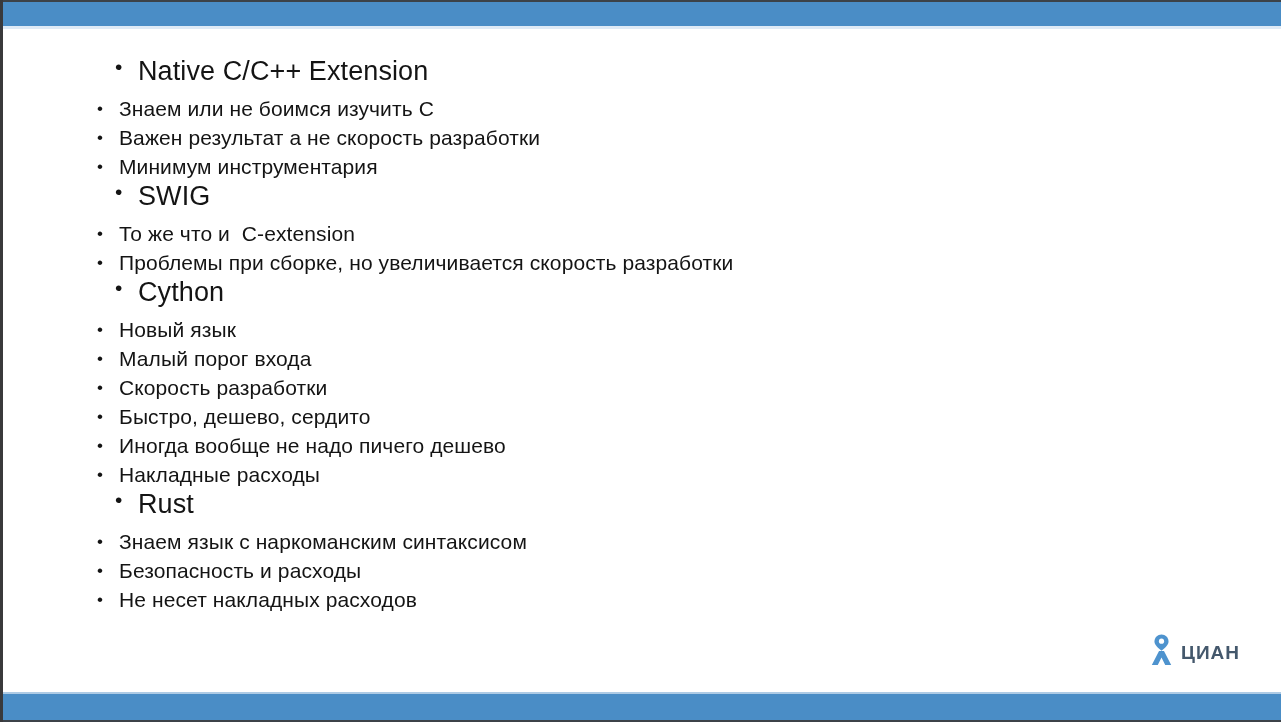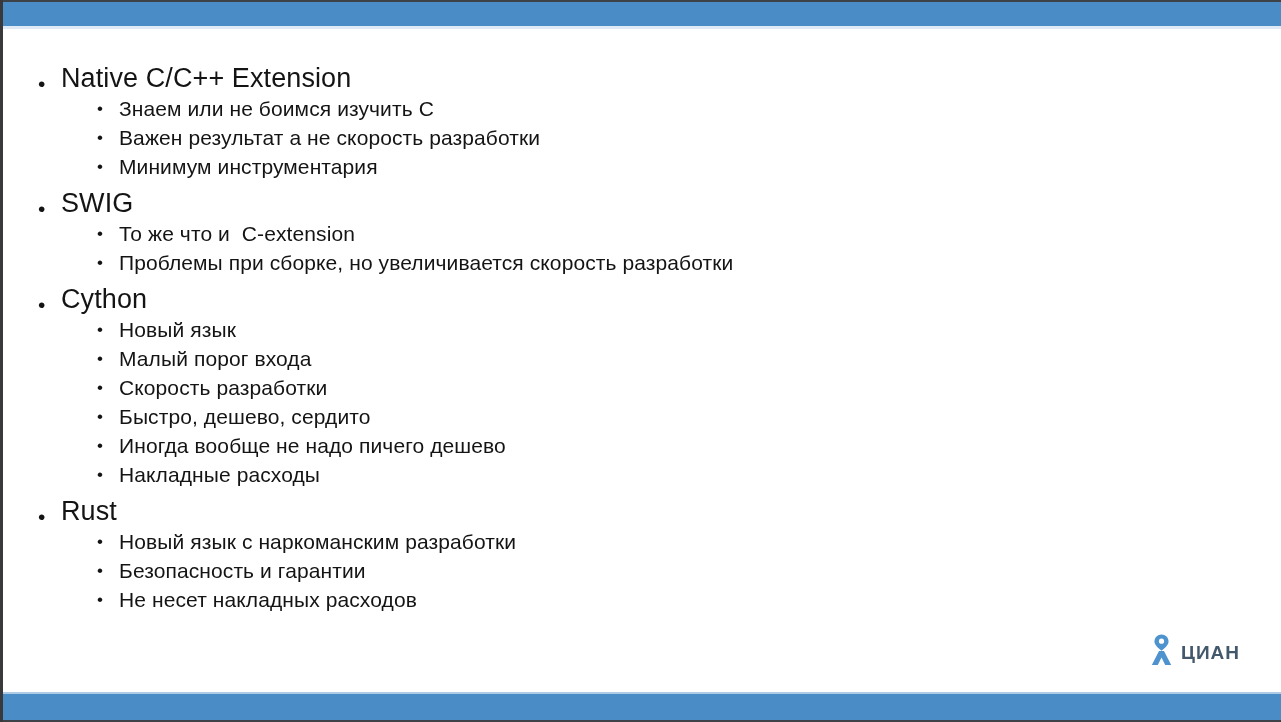--- a/index.html
+++ b/index.html
@@ -28,21 +28,21 @@
     border-bottom:3px solid var(--bar-edge-light-top);z-index:4;}
   .bottom-bar{position:absolute;bottom:0;left:0;right:0;height:30px;
     background:var(--bar-blue);
     border-top:2px solid var(--bar-edge-light-bottom);
     border-bottom:2px solid var(--edge-dark);z-index:4;}
 
   
   .content{position:absolute;top:29px;left:0;right:0;bottom:30px;}
   ul{list-style:none;}
   .list{margin-top:27px;color:var(--text);}
-  .l1-line{display:flex;align-items:flex-end;height:38px;padding-left:38px;}
+  .l1-line{display:flex;align-items:flex-start;height:38px;padding-left:115px;}
   .t1{font-size:27px;white-space:pre-wrap;letter-spacing:0.1px;}
   .b1{width:23px;flex:0 0 23px;display:flex;align-items:center;}
   .b1::before{content:"•";font-size:21px;line-height:1;}
   .l2 li{display:flex;align-items:center;height:29px;padding-left:97px;}
   .t2{font-size:21px;white-space:pre-wrap;letter-spacing:0.1px;}
   .b2{width:22px;flex:0 0 22px;display:flex;align-items:center;}
   .b2::before{content:"•";font-size:17px;line-height:1;}
 
   
   .logo{position:absolute;right:41px;bottom:56px;display:flex;
@@ -138,25 +138,25 @@
       </li>
 
       <li>
         <div class="l1-line">
           <span class="b1"></span>
           <span class="t1">Rust</span>
         </div>
         <ul class="l2">
           <li>
             <span class="b2"></span>
-            <span class="t2">Новый язык с наркоманским разработки</span>
+            <span class="t2">Знаем язык с наркоманским синтаксисом</span>
           </li>
           <li>
             <span class="b2"></span>
-            <span class="t2">Безопасность и гарантии</span>
+            <span class="t2">Безопасность и расходы</span>
           </li>
           <li>
             <span class="b2"></span>
             <span class="t2">Не несет накладных расходов</span>
           </li>
         </ul>
       </li>
 
     </ul>
   </div>

